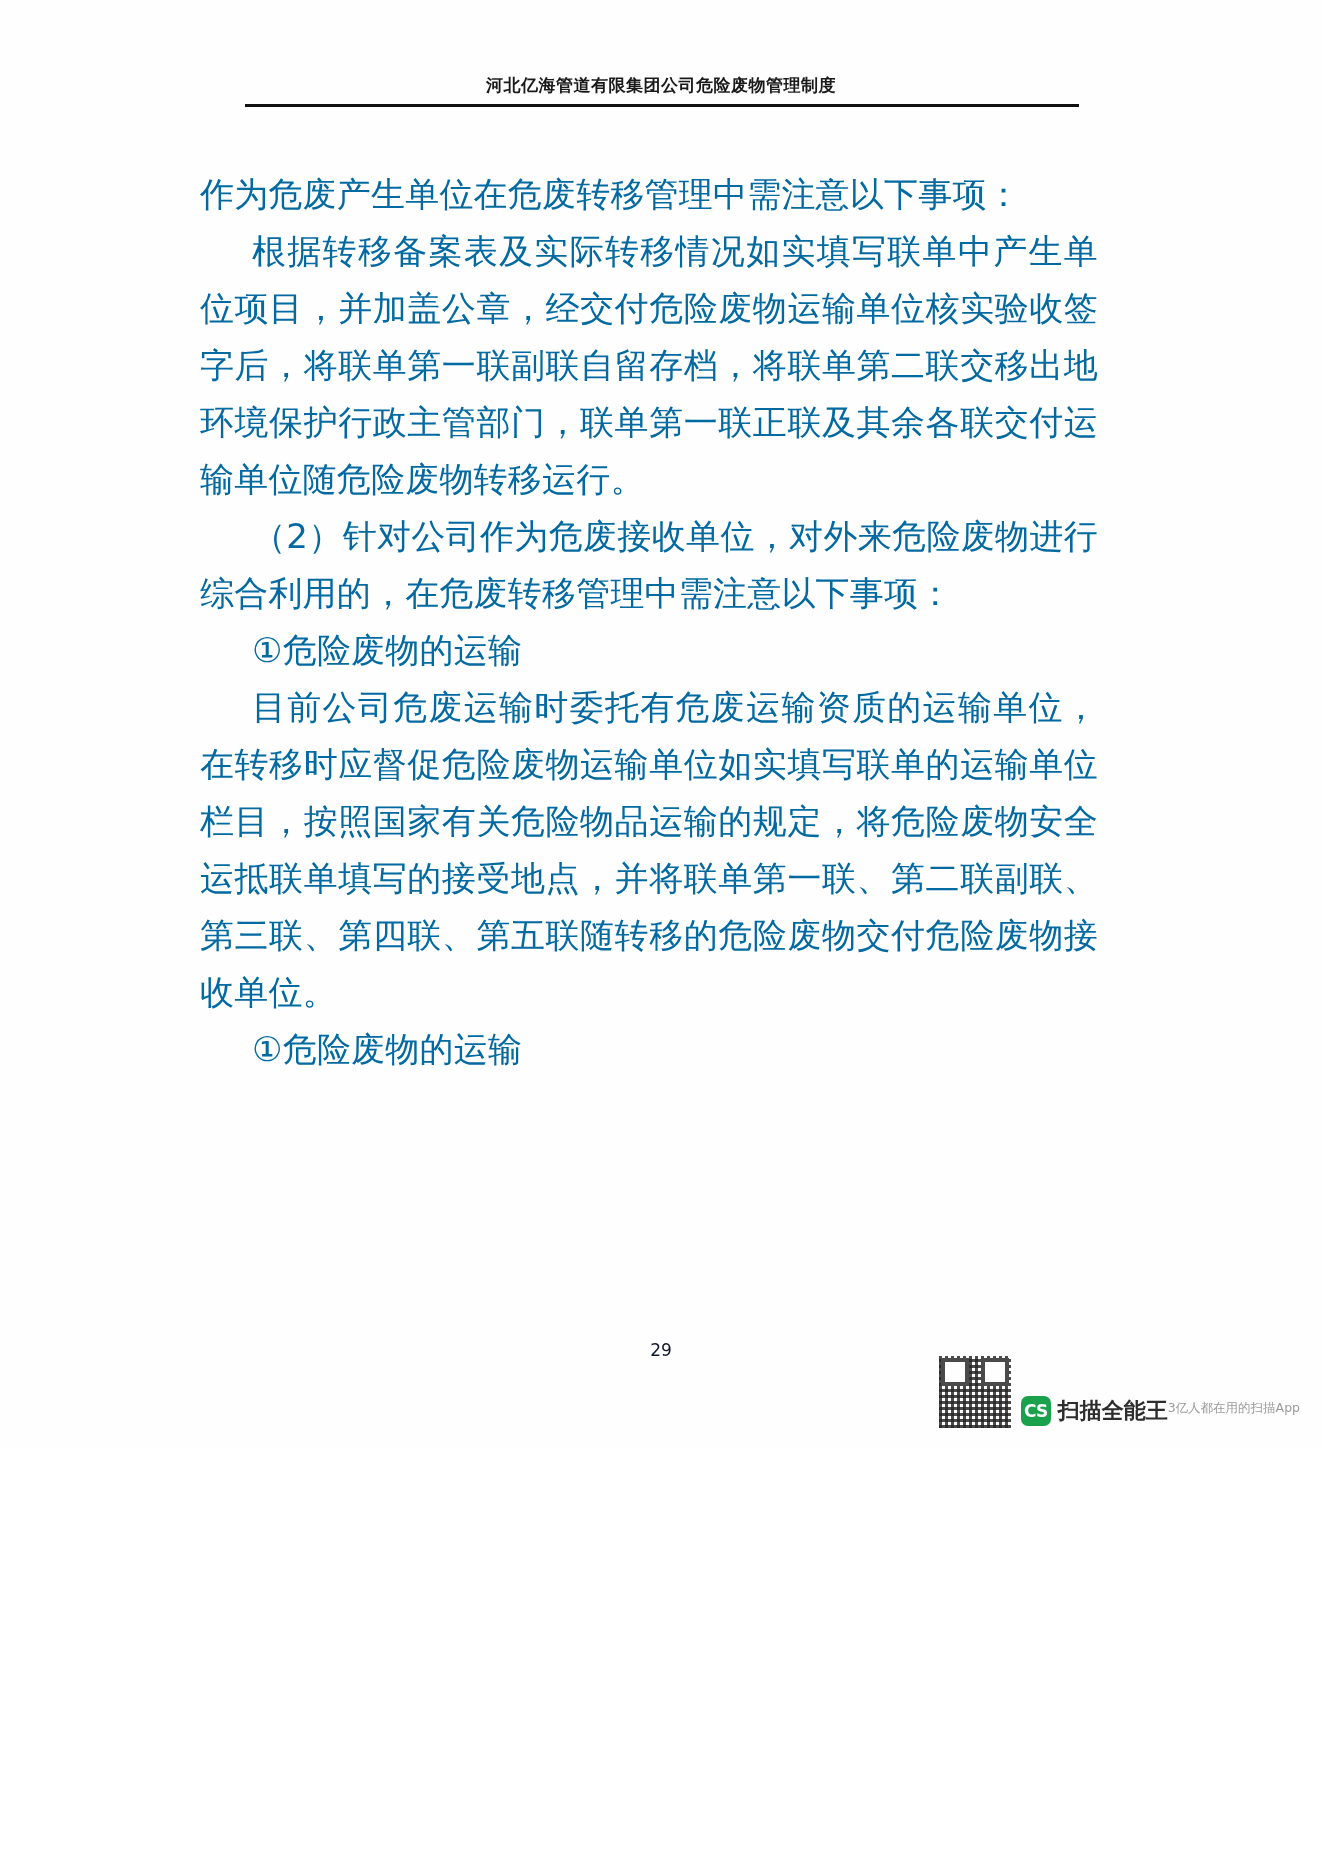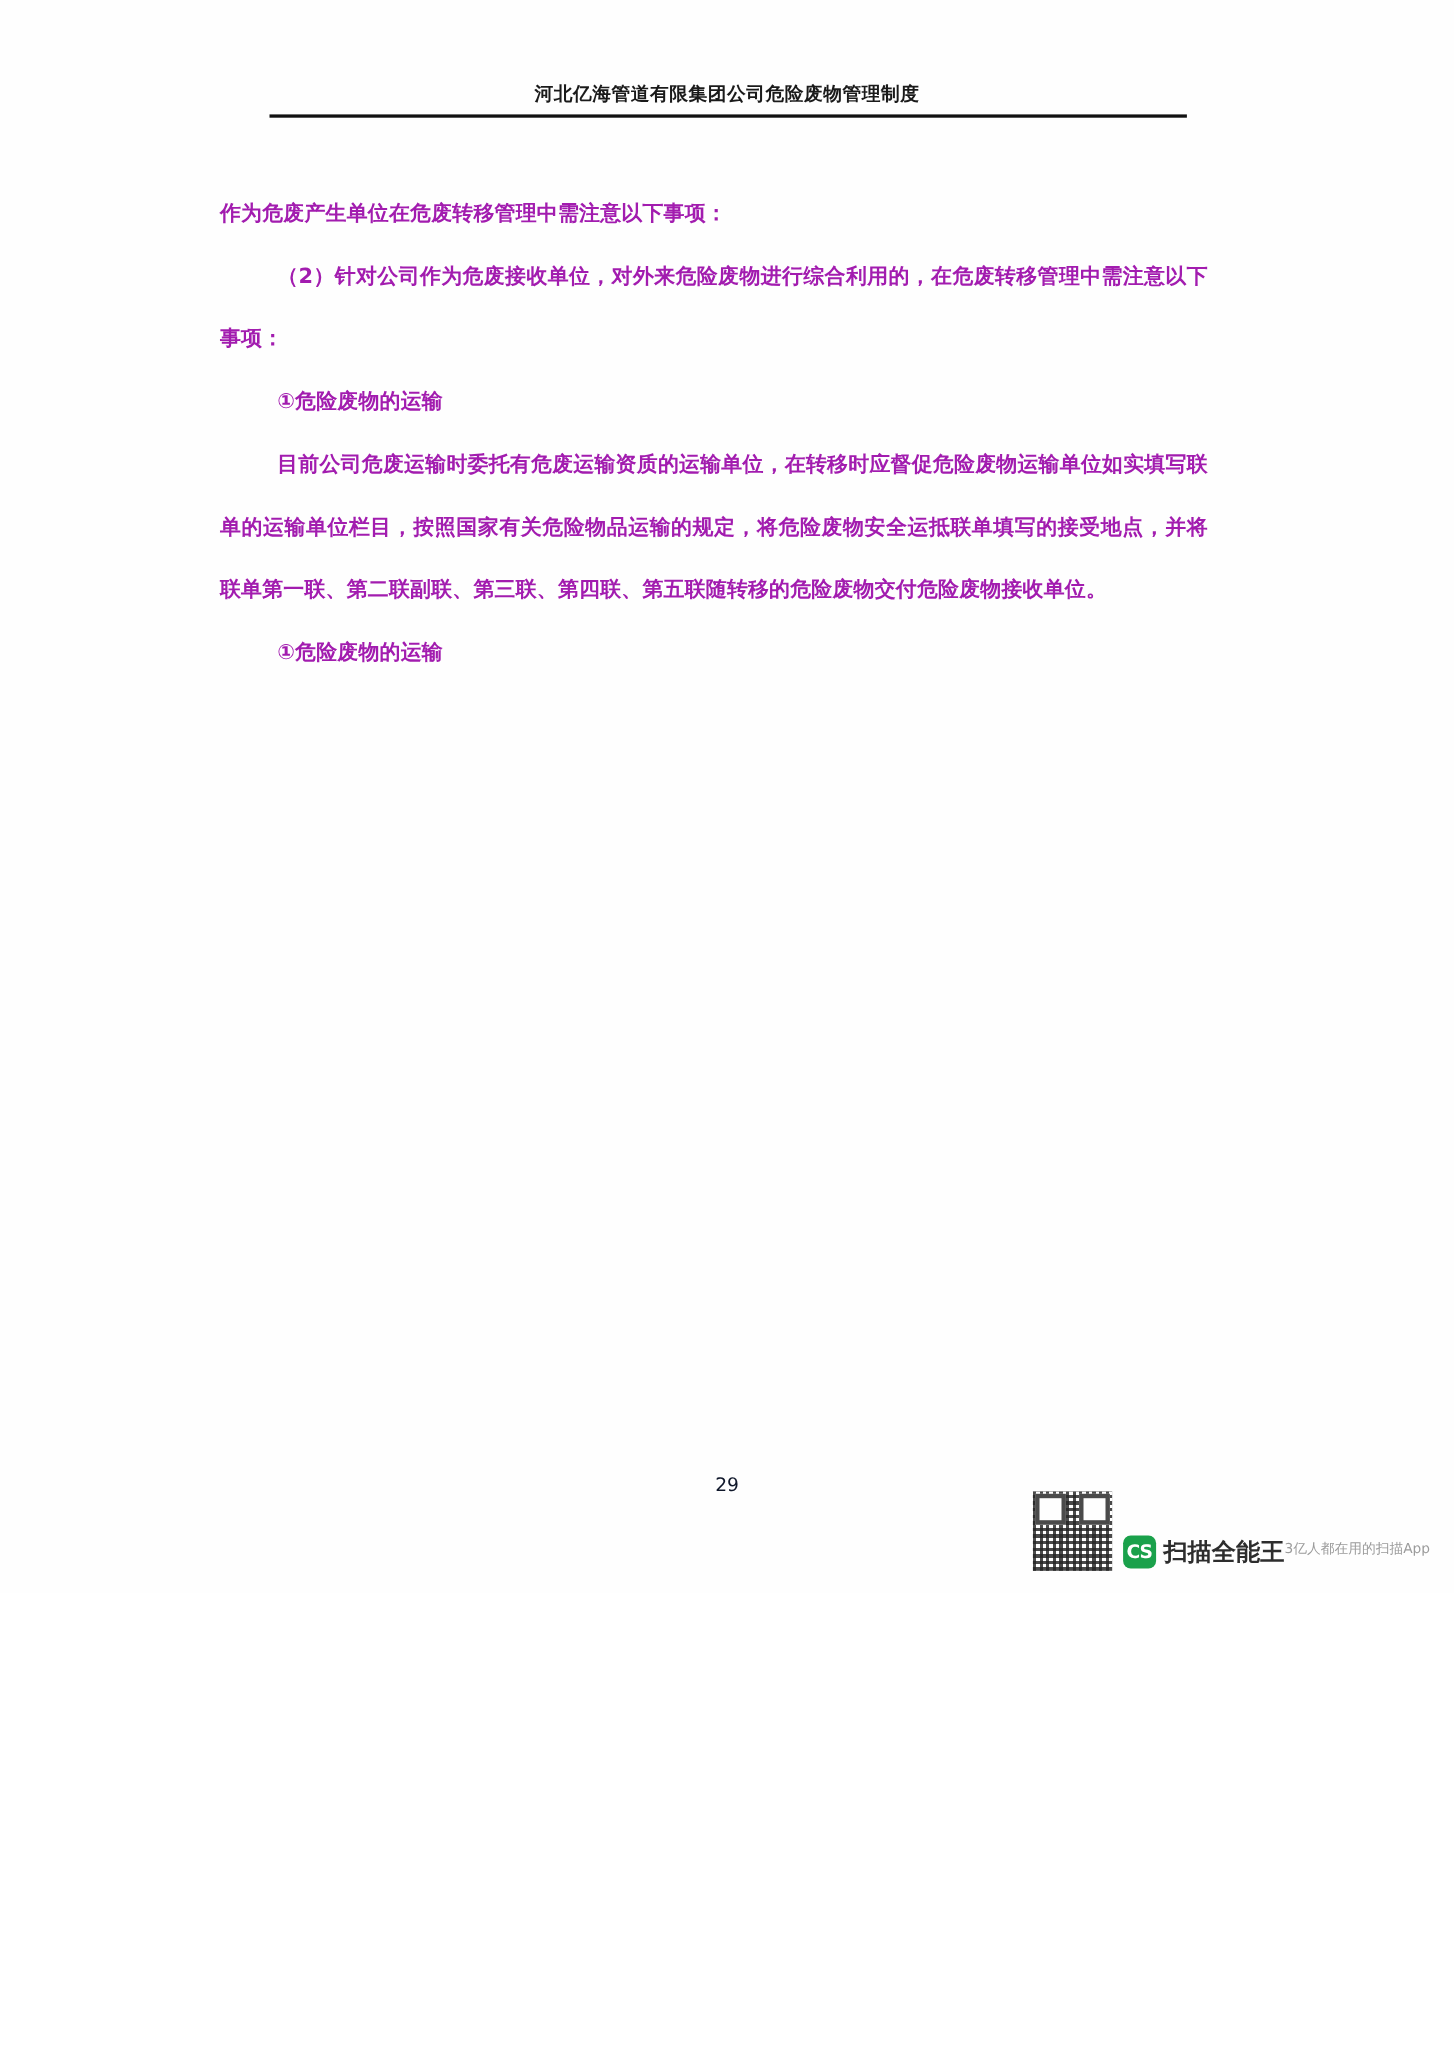--- a/index.html
+++ b/index.html
@@ -43,29 +43,28 @@
     background: #111111;
   }
   
   .content {
     position: absolute;
     left: 200px;
     top: 166px;
     width: 898px;
   }
   .para {
-    font-size: 19px;
+    font-size: 34px;
     line-height: 57px;
-    color: #a21caf;
+    color: #0369a1;
     text-align: justify;
     text-justify: inter-character;
     margin: 0;
     font-family: "DejaVu Sans", "Liberation Sans", sans-serif;
     letter-spacing: 0.2px;
-    font-weight: bold;
   }
   .para.indent {
     text-indent: 52px;
   }
   .para.tight {
     text-align: left;
   }
   
   .page-number {
     position: absolute;
@@ -149,20 +148,21 @@
 
 <div class="page">
 
   <div class="header">
     <div class="header-title">河北亿海管道有限集团公司危险废物管理制度</div>
   </div>
   <div class="header-rule"></div>
 
   <div class="content">
     <p class="para">作为危废产生单位在危废转移管理中需注意以下事项：</p>
+    <p class="para indent">根据转移备案表及实际转移情况如实填写联单中产生单位项目，并加盖公章，经交付危险废物运输单位核实验收签字后，将联单第一联副联自留存档，将联单第二联交移出地环境保护行政主管部门，联单第一联正联及其余各联交付运输单位随危险废物转移运行。</p>
     <p class="para indent">（2）针对公司作为危废接收单位，对外来危险废物进行综合利用的，在危废转移管理中需注意以下事项：</p>
     <p class="para indent tight">①危险废物的运输</p>
     <p class="para indent">目前公司危废运输时委托有危废运输资质的运输单位，在转移时应督促危险废物运输单位如实填写联单的运输单位栏目，按照国家有关危险物品运输的规定，将危险废物安全运抵联单填写的接受地点，并将联单第一联、第二联副联、第三联、第四联、第五联随转移的危险废物交付危险废物接收单位。</p>
     <p class="para indent tight">①危险废物的运输</p>
   </div>
 
   <div class="page-number">29</div>
 
   <div class="scan-badge">
     <div class="qr"></div>

